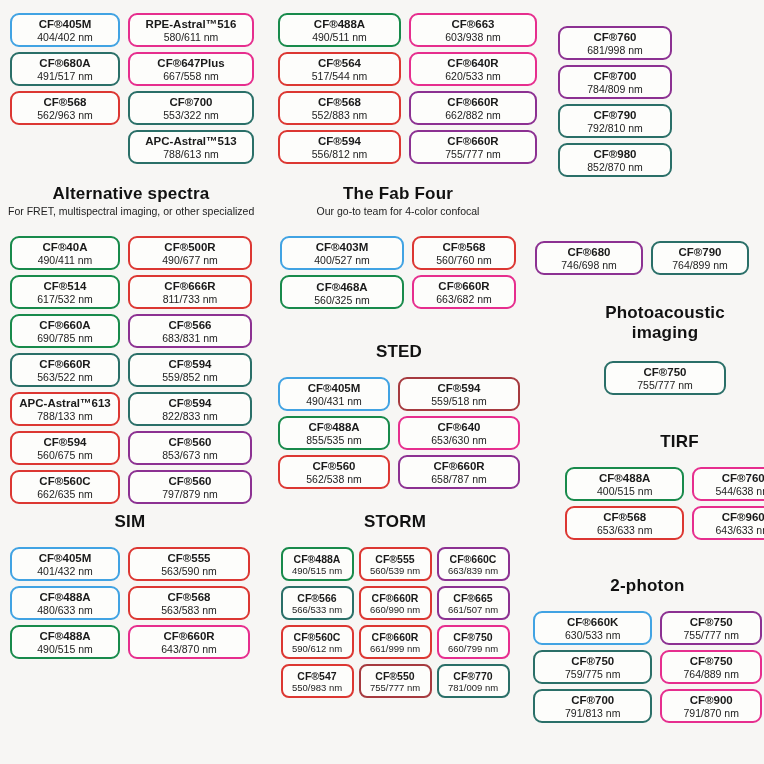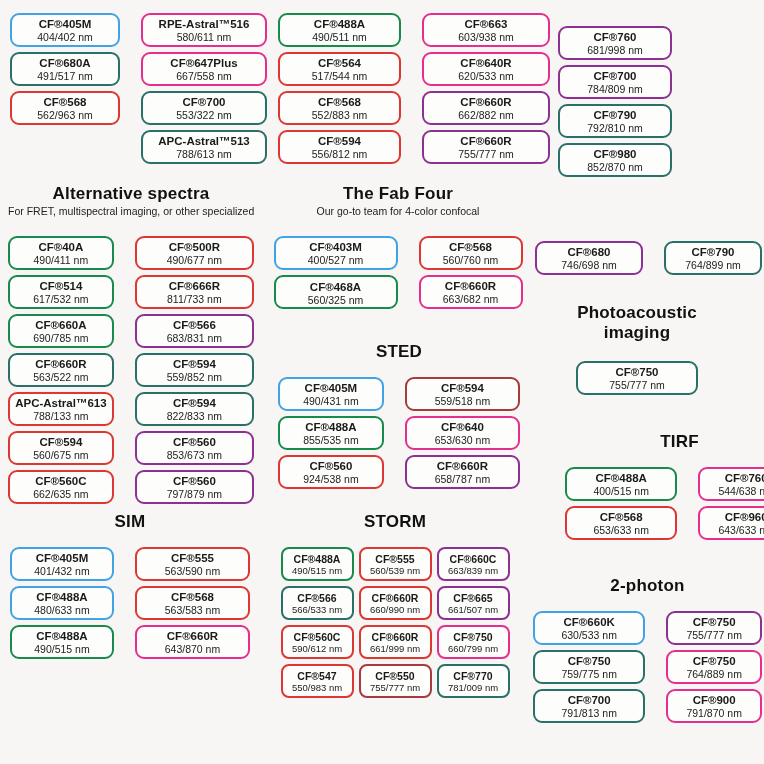--- a/index.html
+++ b/index.html
@@ -11,21 +11,21 @@
   }
   .section{position:absolute;}
   .sec-title{
     font-size:17px;font-weight:700;text-align:center;color:#111;
     line-height:20px;letter-spacing:.2px;
   }
   .sec-subtitle{
     font-size:10.5px;text-align:center;color:#222;line-height:14px;
     white-space:nowrap;
   }
-  .cols{display:flex;gap:21px;justify-content:center;margin-top:0;}
+  .cols{display:flex;gap:8px;justify-content:center;margin-top:0;}
   .col{display:flex;flex-direction:column;gap:5px;}
   .pill{
     background:#fdfdfb;
     border:2px solid #333;
     border-radius:9px;
     height:28px;
     display:flex;flex-direction:column;align-items:center;justify-content:center;
     box-sizing:content-box;
     padding:1px 2px;
   }
@@ -50,21 +50,21 @@
 
   #fab{left:272px;top:184px;width:252px;}
   #fab .cols{margin-top:18px;}
   #fab .col:nth-child(1){width:124px;}
   #fab .col:nth-child(2){width:104px;}
 
   #right-pair{left:535px;top:241px;}
   #right-pair .col:nth-child(1){width:108px;}
   #right-pair .col:nth-child(2){width:98px;}
 
-  #photo{left:563px;top:303px;width:148px;}
+  #photo{left:591px;top:303px;width:148px;}
   #photo .cols{margin-top:18px;}
   #photo .col{width:122px;}
 
   #sted{left:278px;top:342px;width:242px;}
   #sted .cols{margin-top:15px;}
   #sted .col:nth-child(1){width:113px;}
   #sted .col:nth-child(2){width:123px;}
 
   #tirf{left:565px;top:432px;width:229px;}
   #tirf .cols{margin-top:15px;}
@@ -322,21 +322,21 @@
         <div class="pill" style="border-color: rgb(65, 163, 227);">
           <div class="pill-name">CF®405M</div>
           <div class="pill-value">490/431 nm</div>
         </div>
         <div class="pill" style="border-color: rgb(24, 138, 75);">
           <div class="pill-name">CF®488A</div>
           <div class="pill-value">855/535 nm</div>
         </div>
         <div class="pill" style="border-color: rgb(220, 55, 50);">
           <div class="pill-name">CF®560</div>
-          <div class="pill-value">924/538 nm</div>
+          <div class="pill-value">562/538 nm</div>
         </div>
       </div>
       <div class="col">
         <div class="pill" style="border-color: rgb(166, 58, 63);">
           <div class="pill-name">CF®594</div>
           <div class="pill-value">559/518 nm</div>
         </div>
         <div class="pill" style="border-color: rgb(230, 46, 142);">
           <div class="pill-name">CF®640</div>
           <div class="pill-value">653/630 nm</div>

